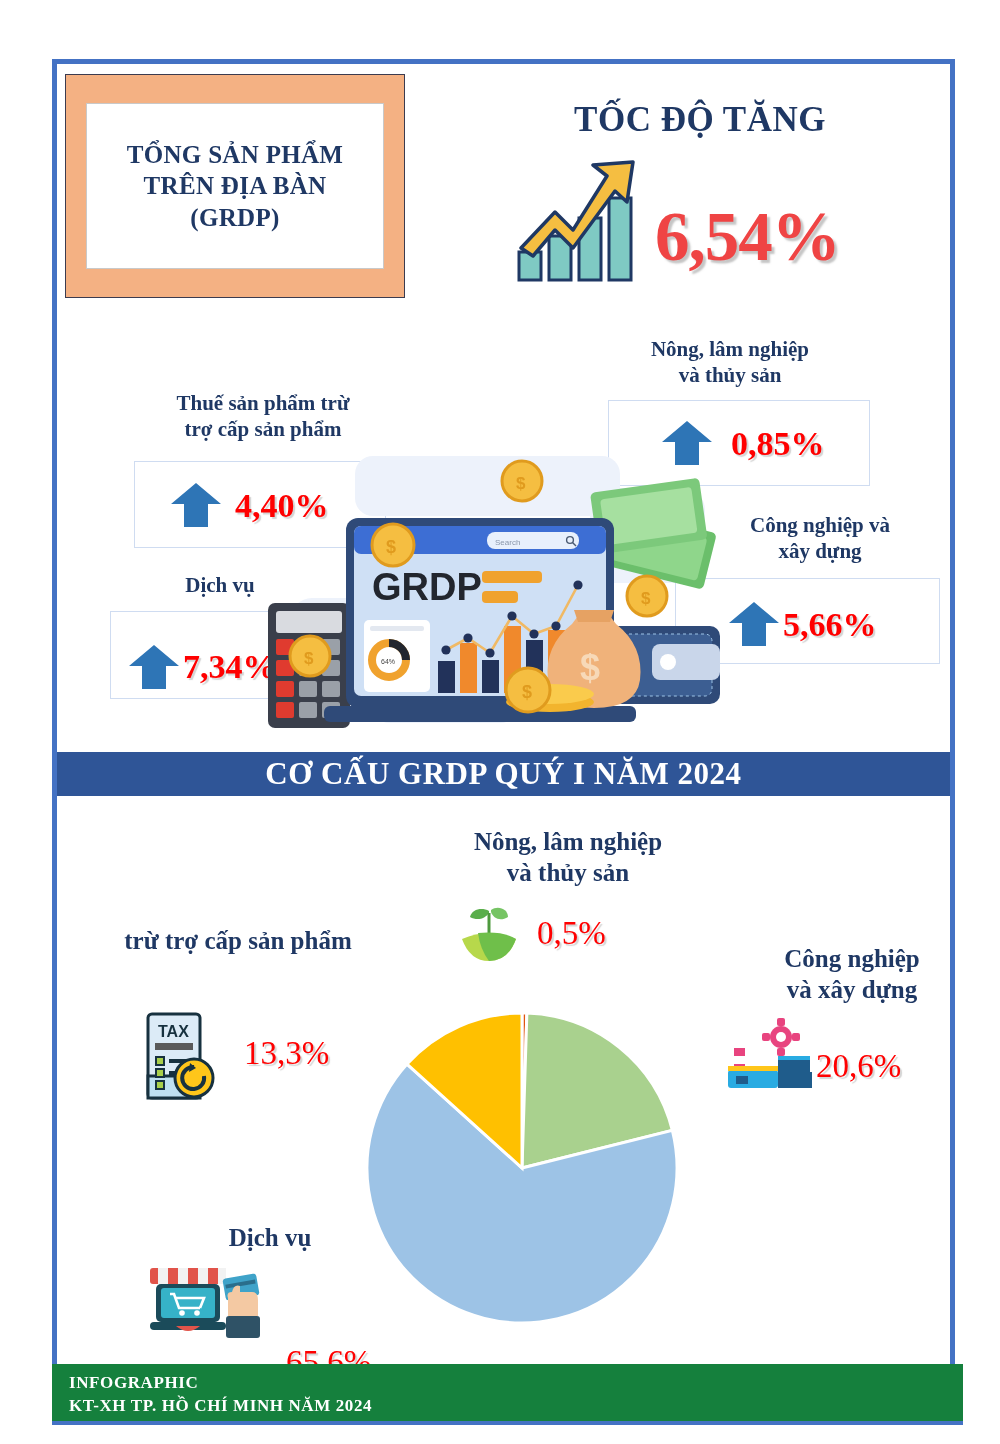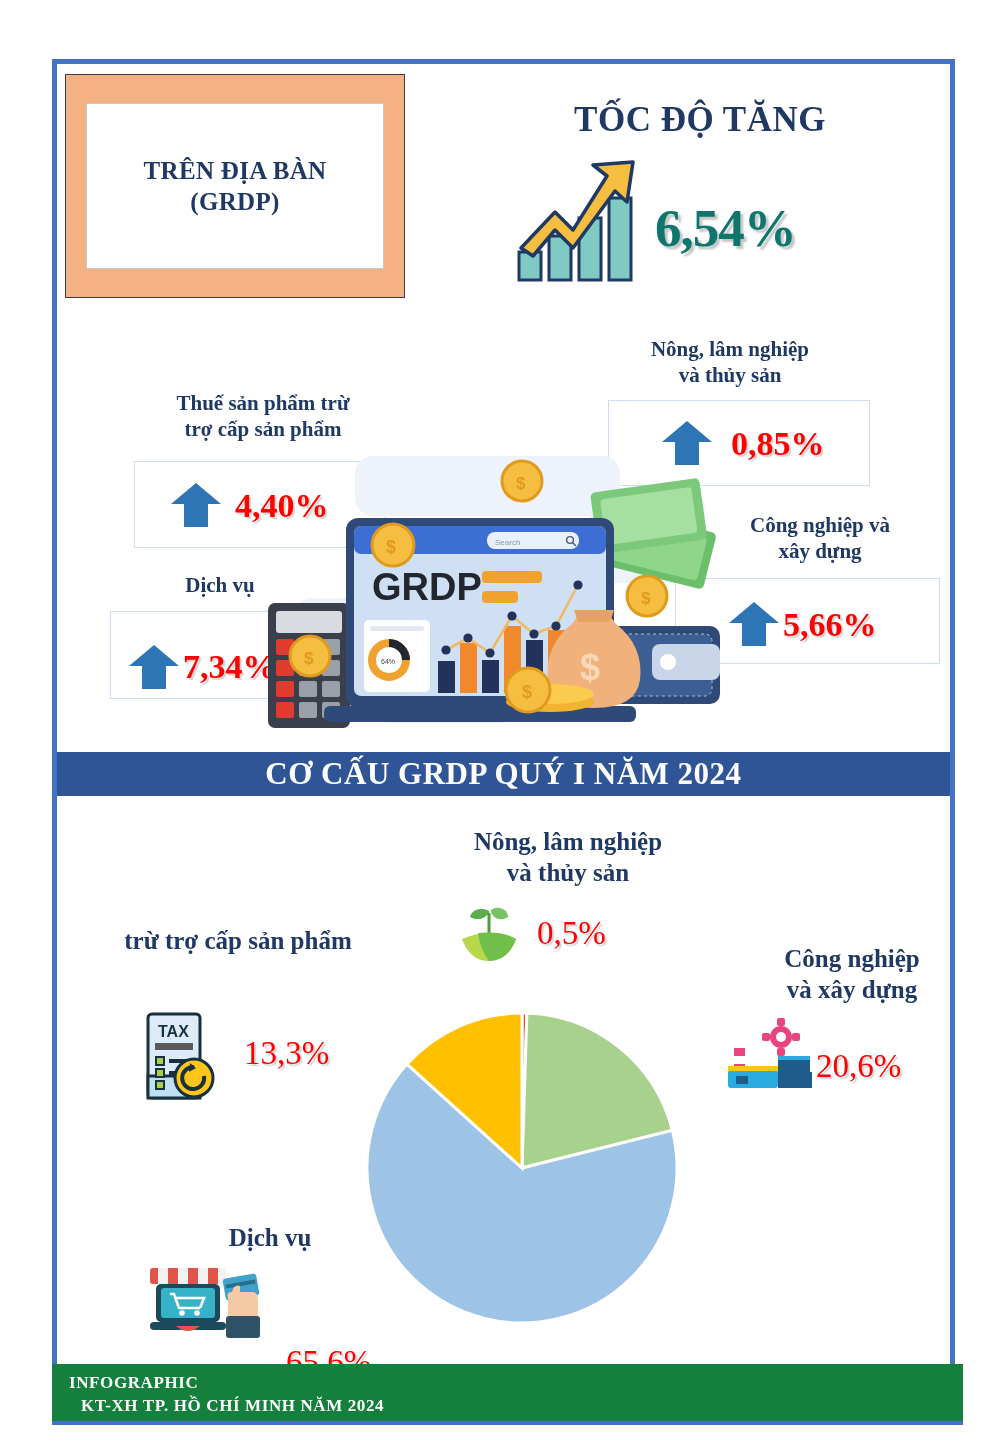--- a/index.html
+++ b/index.html
@@ -19,22 +19,22 @@
   .title-inner{width:296px;height:164px;background:#fff;border:1px solid #c9c9c9;
                display:flex;flex-direction:column;align-items:center;justify-content:center;
                text-align:center;}
   .title-inner span{display:block;font-weight:bold;color:#1F3864;font-size:25px;
                     line-height:1.26;letter-spacing:.3px;}
 
   
   .speed-title{position:absolute;left:455px;top:100px;width:490px;text-align:center;
                font-size:35px;font-weight:bold;color:#1F3864;letter-spacing:.5px;}
   .speed-icon{position:absolute;left:515px;top:160px;width:130px;height:125px;}
-  .speed-value{position:absolute;left:655px;top:198px;font-size:53px;font-weight:bold;
-               color:#0f766e;text-shadow:3px 3px 2px rgba(150,150,150,.55);
+  .speed-value{position:absolute;left:655px;top:198px;font-size:69px;font-weight:bold;
+               color:#ef4444;text-shadow:3px 3px 2px rgba(150,150,150,.55);
                letter-spacing:-1px;}
 
   
   .glabel{position:absolute;text-align:center;font-weight:bold;color:#1F3864;
           font-size:21px;line-height:1.25;}
   .gbox{position:absolute;border:1px solid #cfdcf1;box-sizing:border-box;background:transparent;}
   .gval{position:absolute;font-size:34px;font-weight:bold;color:#FF0000;
         text-shadow:2px 2px 1px rgba(170,170,170,.5);}
   .uparrow{position:absolute;}
 
@@ -51,31 +51,32 @@
           font-size:25px;line-height:1.25;}
   .pval{position:absolute;font-size:33px;font-weight:normal;color:#FF0000;
         text-shadow:2px 2px 1px rgba(170,170,170,.5);}
   .picon{position:absolute;}
   .pie-wrap{position:absolute;left:362px;top:1008px;width:320px;height:320px;}
 
   
   .footer{position:absolute;left:52px;top:1364px;width:911px;height:61px;
           background:#15803d;border-bottom:4px solid #4472C4;box-sizing:border-box;}
   .footer-l1{position:absolute;left:17px;top:9px;color:#fff;font-size:17px;font-weight:bold;letter-spacing:.6px;}
-  .footer-l2{position:absolute;left:17px;top:32px;color:#fff;font-size:17px;font-weight:bold;letter-spacing:.6px;margin-left:12px;}
+  .footer-l2{position:absolute;left:17px;top:32px;color:#fff;font-size:17px;font-weight:bold;letter-spacing:.6px;}
 </style>
 </head>
 <body>
 
 <div class="page">
 
   <div class="frame"></div>
 
   <div class="title-box">
     <div class="title-inner">
+      <span>TỔNG SẢN PHẨM</span>
       <span>TRÊN ĐỊA BÀN</span>
       <span>(GRDP)</span>
     </div>
   </div>
 
   <div class="speed-title">TỐC ĐỘ TĂNG</div>
 
   <div class="speed-icon">
     <svg viewBox="0 0 130 125" width="130" height="125">
       <rect x="4" y="92" width="22" height="28" fill="#7FCAC3" stroke="#1F3864" stroke-width="3"></rect>

